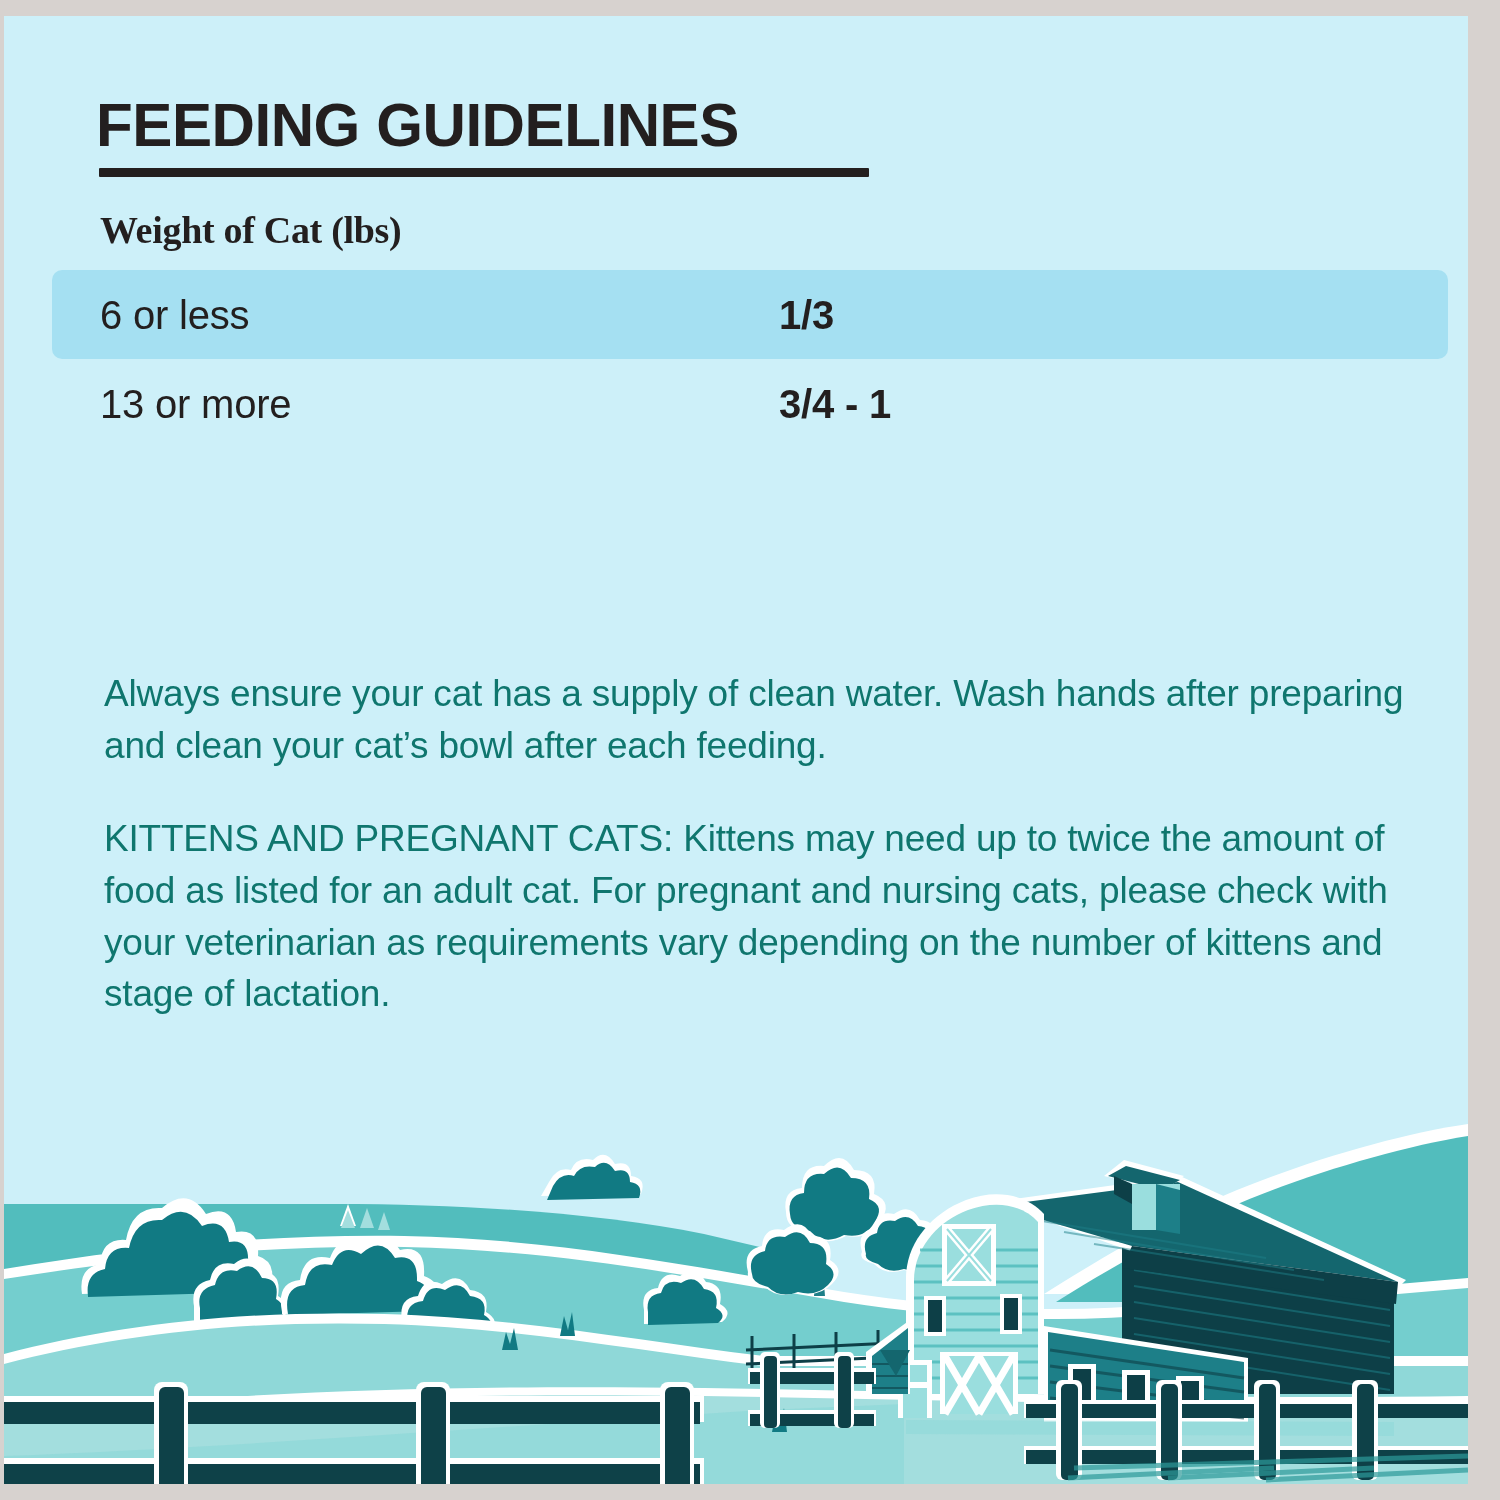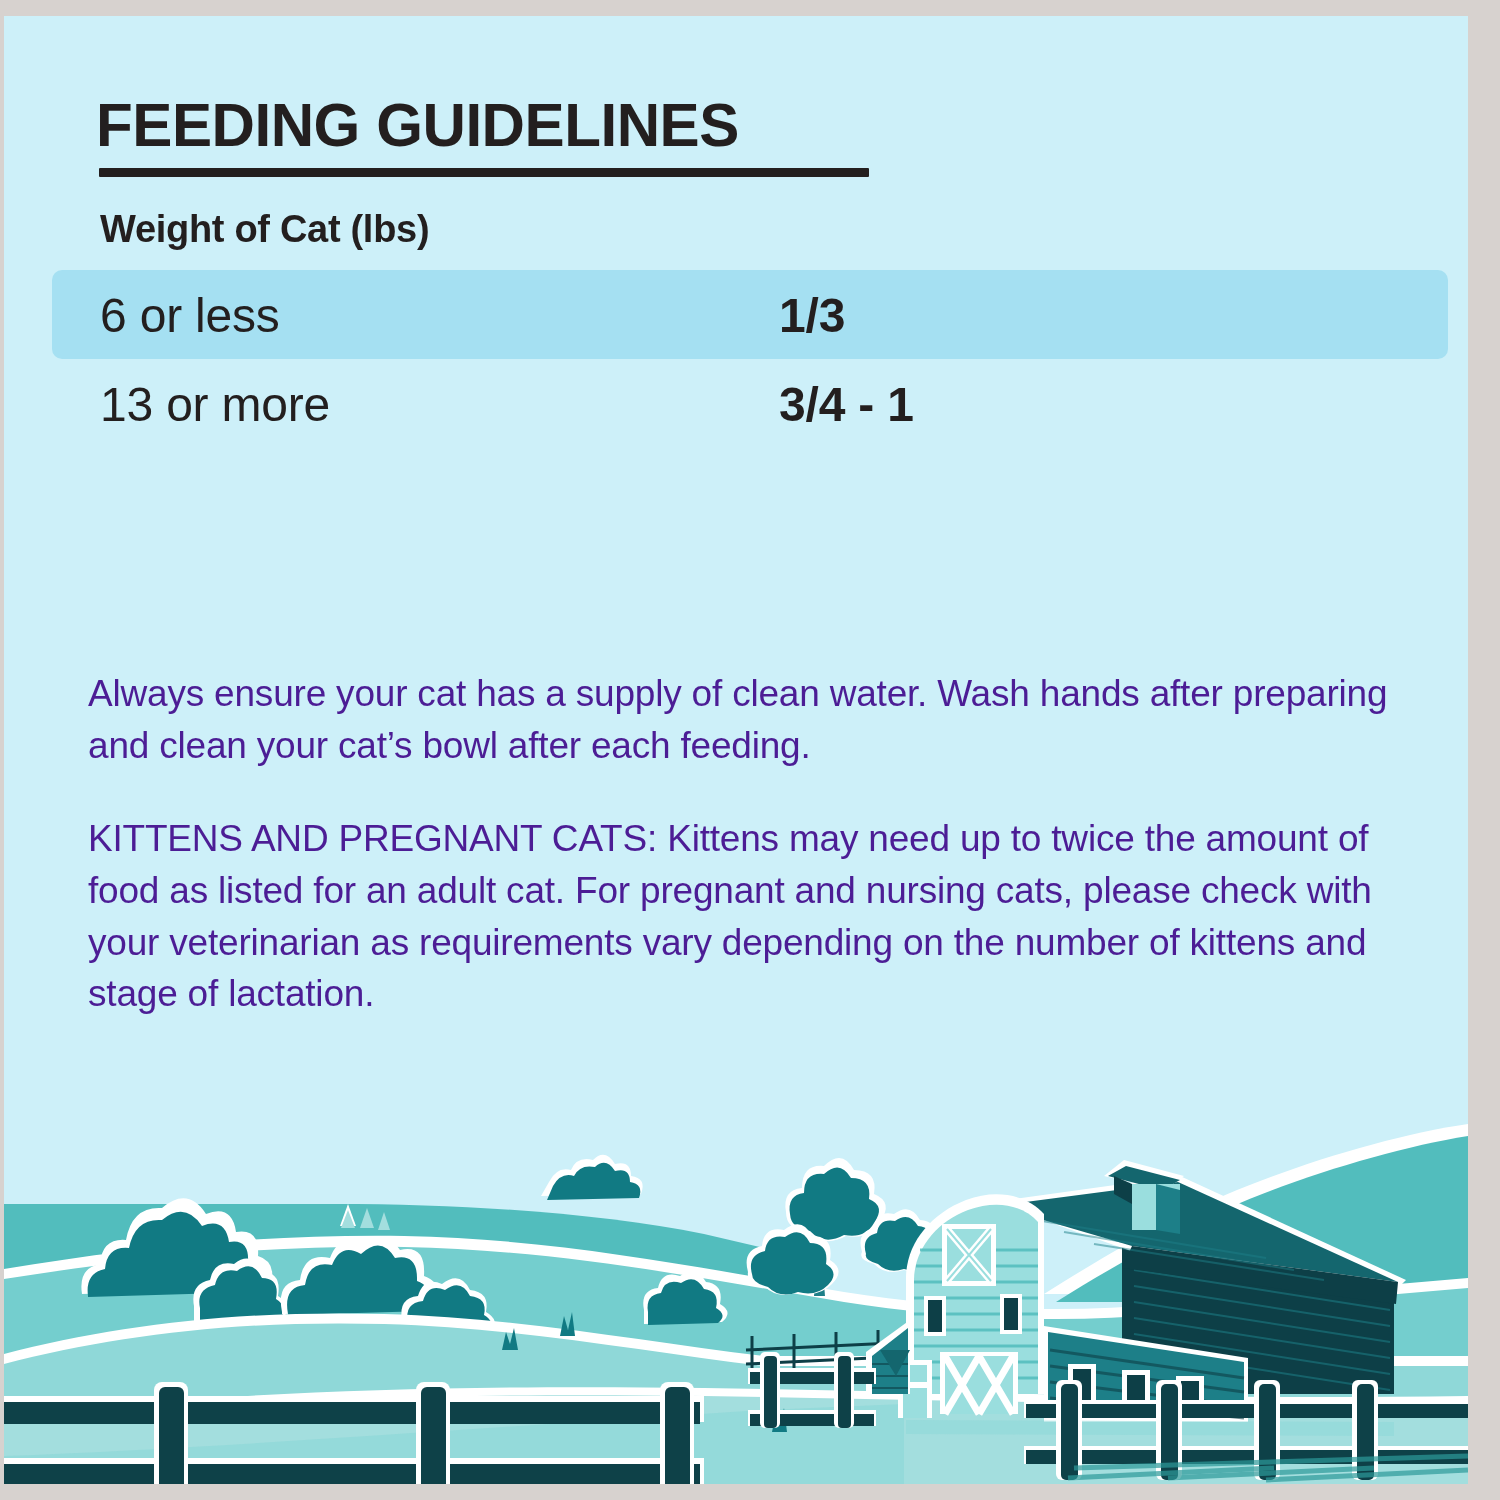--- a/index.html
+++ b/index.html
@@ -59,49 +59,49 @@
   }
   .th {
     position:absolute;
     top:0;
     font-size:38px;
     font-weight:bold;
     color:#231f1f;
     letter-spacing:-0.3px;
     white-space:nowrap;
   }
-  .th.c1 { left:48px; }
+  .th.c1 { left:48px;font-family:Liberation Serif, serif; }
   .th.c2 { left:727px; }
 
   .row {
     position:relative;
     height:89px;
     border-radius:10px;
   }
   .row.alt { background:#a5e0f2; }
   .cell {
     position:absolute;
     top:50%;
     transform:translateY(-50%);
-    font-size:48px;
+    font-size:40px;
     color:#231f1f;
     letter-spacing:-0.2px;
     white-space:nowrap;
   }
   .cell.c1 { left:48px; }
   .cell.c2 { left:727px;font-weight:bold; }
 
   
   .para {
     position:absolute;
-    left:84px;
+    left:100px;
     width:1320px;
     font-size:37px;
     line-height:1.40;
-    color:#4c1d95;
+    color:#0f766e;
     letter-spacing:-0.2px;
   }
   #para1 { top:652px; }
   #para2 { top:797px; }
   .para b { font-weight:normal; }
 
   
   #scene {
     position:absolute;
     left:0; bottom:0;

